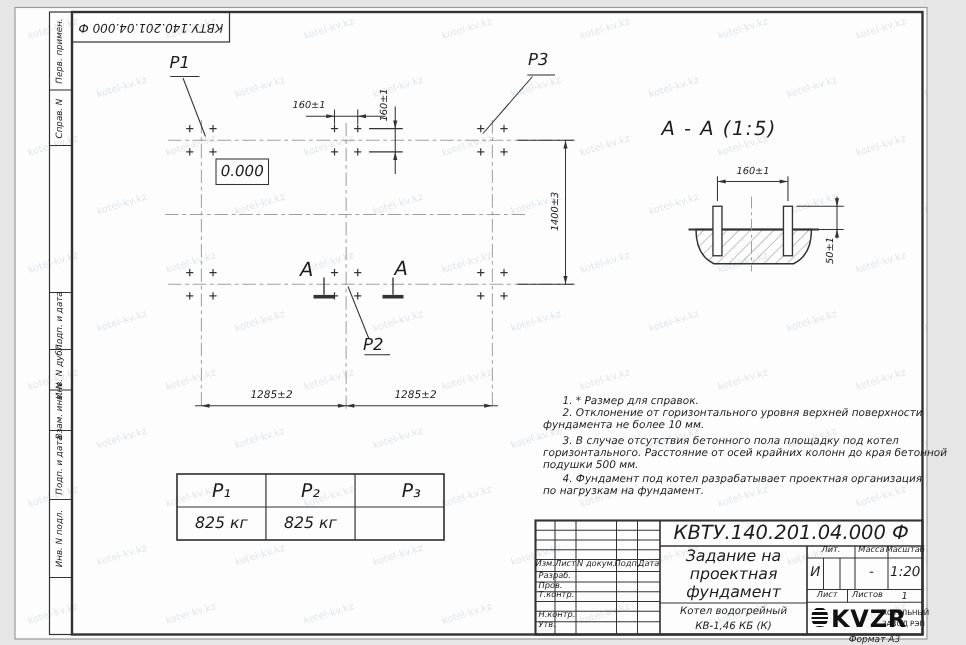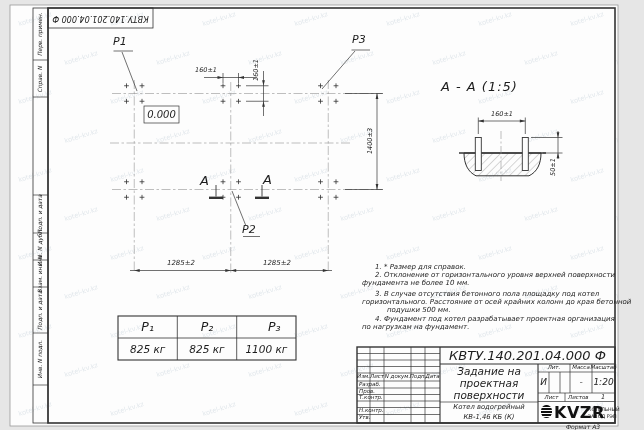--- a/index.html
+++ b/index.html
@@ -293,35 +293,34 @@
 
   <div class="t" style="left:441px;top:80px;font-size:13px;letter-spacing:1px;">А - А (1:5)</div>
   <div class="t c" style="left:486px;top:110.5px;width:32px;height:8px;font-size:6.5px;">160±1</div>
   <div class="t c r90" style="left:540.5px;top:162.5px;width:24px;height:8px;font-size:6.5px;">50±1</div>
 
   <div class="t c" style="left:177.3px;top:316px;width:59.3px;height:22px;font-size:12.5px;">P₂</div>
   <div class="t c" style="left:118px;top:316px;width:59.3px;height:22px;font-size:12.5px;">P₁</div>
   <div class="t c" style="left:236.7px;top:316px;width:75px;height:22px;font-size:12.5px;">P₃</div>
   <div class="t c" style="left:118px;top:338px;width:59.3px;height:22px;font-size:10.5px;">825 кг</div>
   <div class="t c" style="left:177.3px;top:338px;width:59.3px;height:22px;font-size:10.5px;">825 кг</div>
-  <div class="t c" style="left:236.7px;top:338px;width:59.3px;height:22px;font-size:10.5px;">1100 кг</div>
 
   <div class="t" style="left:362px;top:264px;font-size:7px;padding-left:13px;">1. * Размер для справок.</div>
   <div class="t" style="left:362px;top:272px;font-size:7px;padding-left:13px;">2. Отклонение от горизонтального уровня верхней поверхности</div>
   <div class="t" style="left:362px;top:280px;font-size:7px;">фундамента не более 10 мм.</div>
   <div class="t" style="left:362px;top:291px;font-size:7px;padding-left:13px;">3. В случае отсутствия бетонного пола площадку под котел</div>
   <div class="t" style="left:362px;top:299px;font-size:7px;">горизонтального. Расстояние от осей крайних колонн до края бетонной</div>
-  <div class="t" style="left:362px;top:307px;font-size:7px;margin-left:25px;">подушки 500 мм.</div>
+  <div class="t" style="left:362px;top:307px;font-size:7px;">подушки 500 мм.</div>
   <div class="t" style="left:362px;top:316px;font-size:7px;padding-left:13px;">4. Фундамент под котел разрабатывает проектная организация</div>
   <div class="t" style="left:362px;top:324px;font-size:7px;text-align:right;">по нагрузкам на фундамент.</div>
 
   <div class="t c" style="left:441px;top:347.5px;width:173px;height:16px;font-size:13px;">КВТУ.140.201.04.000  Ф</div>
   <div class="t c" style="left:440px;top:365.5px;width:98px;height:11px;font-size:10.5px;">Задание на</div>
   <div class="t c" style="left:440px;top:377.5px;width:98px;height:11px;font-size:10.5px;">проектная</div>
-  <div class="t c" style="left:440px;top:389.5px;width:98px;height:11px;font-size:10.5px;">поверхности</div>
+  <div class="t c" style="left:440px;top:389.5px;width:98px;height:11px;font-size:10.5px;">фундамент</div>
   <div class="t c" style="left:440px;top:403px;width:98px;height:9px;font-size:6.8px;">Котел водогрейный</div>
   <div class="t c" style="left:440px;top:412.5px;width:98px;height:9px;font-size:6.8px;">КВ-1,46  КБ  (К)</div>
 
   <div class="t c" style="left:357px;top:373px;width:13px;height:8px;font-size:5.5px;">Изм.</div>
   <div class="t c" style="left:370px;top:373px;width:14px;height:8px;font-size:5.5px;">Лист</div>
   <div class="t c" style="left:384px;top:373px;width:27px;height:8px;font-size:5.5px;">N докум.</div>
   <div class="t c" style="left:411px;top:373px;width:14px;height:8px;font-size:5.5px;">Подп.</div>
   <div class="t c" style="left:425px;top:373px;width:15px;height:8px;font-size:5.5px;">Дата</div>
 
   <div class="t" style="left:359px;top:382px;font-size:5.5px;">Разраб.</div>

